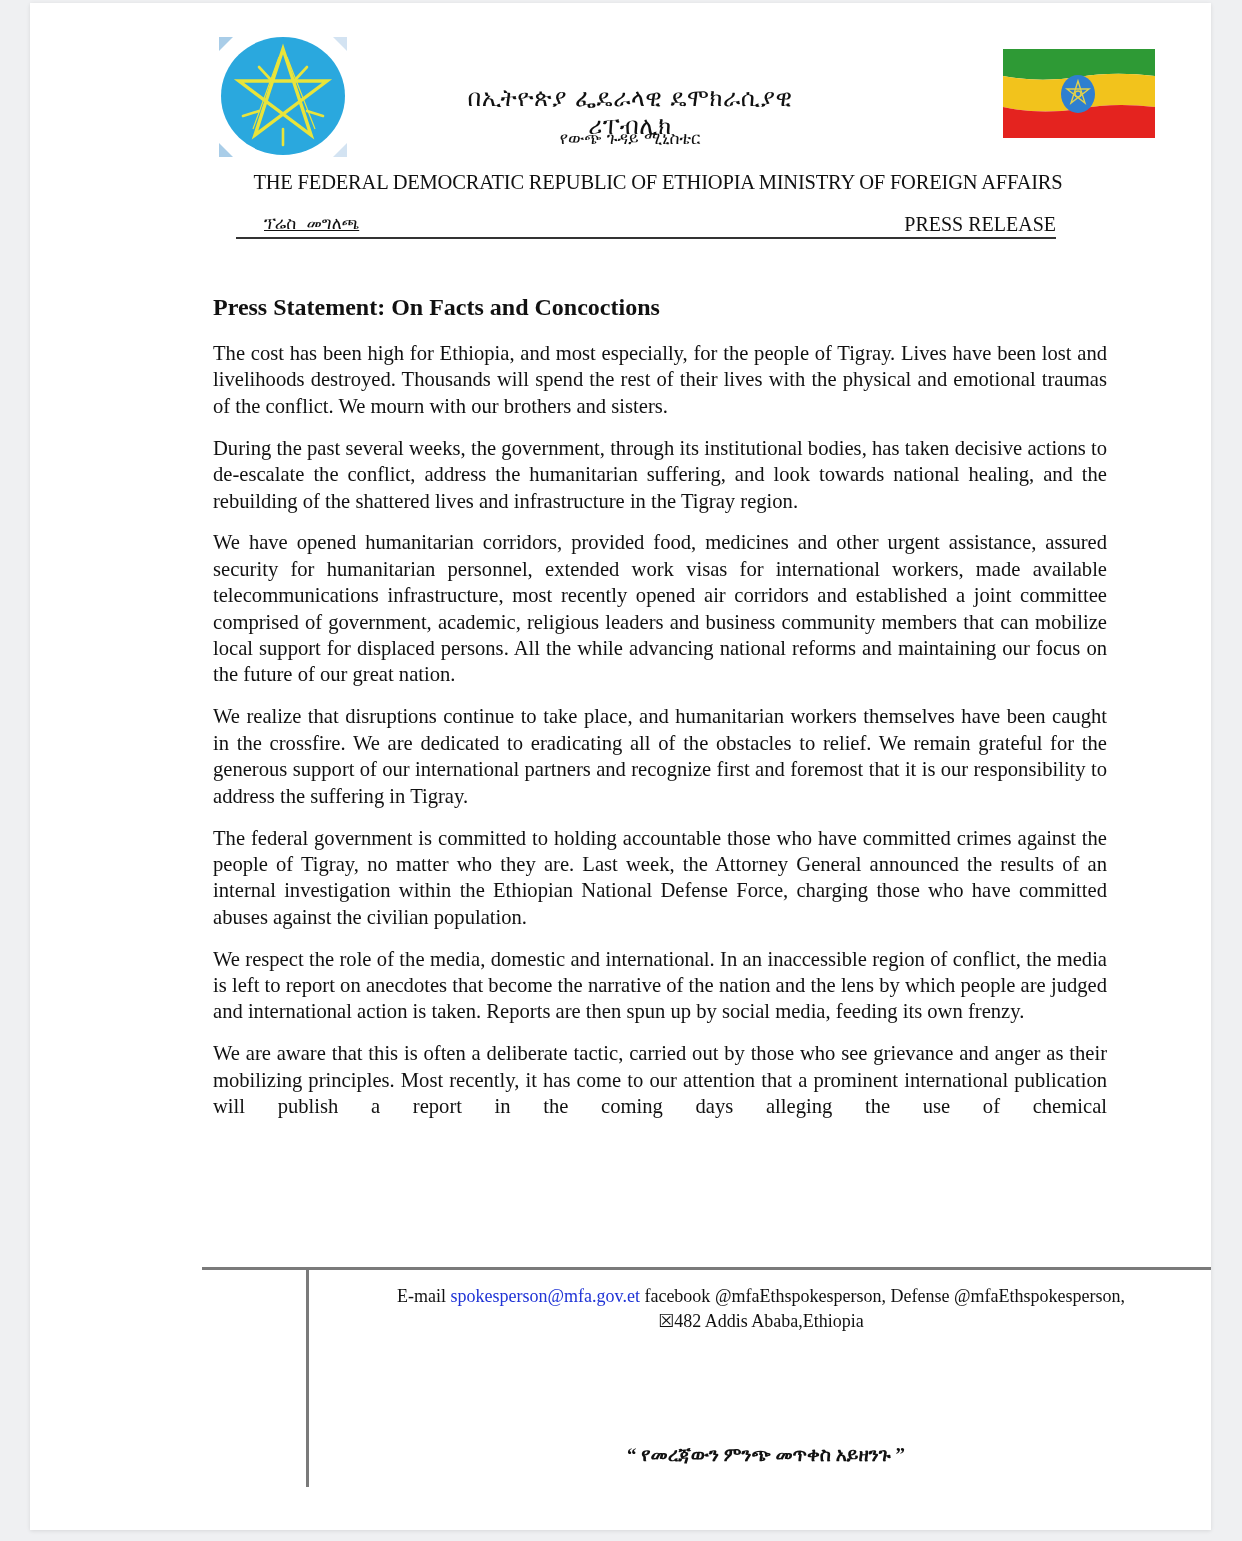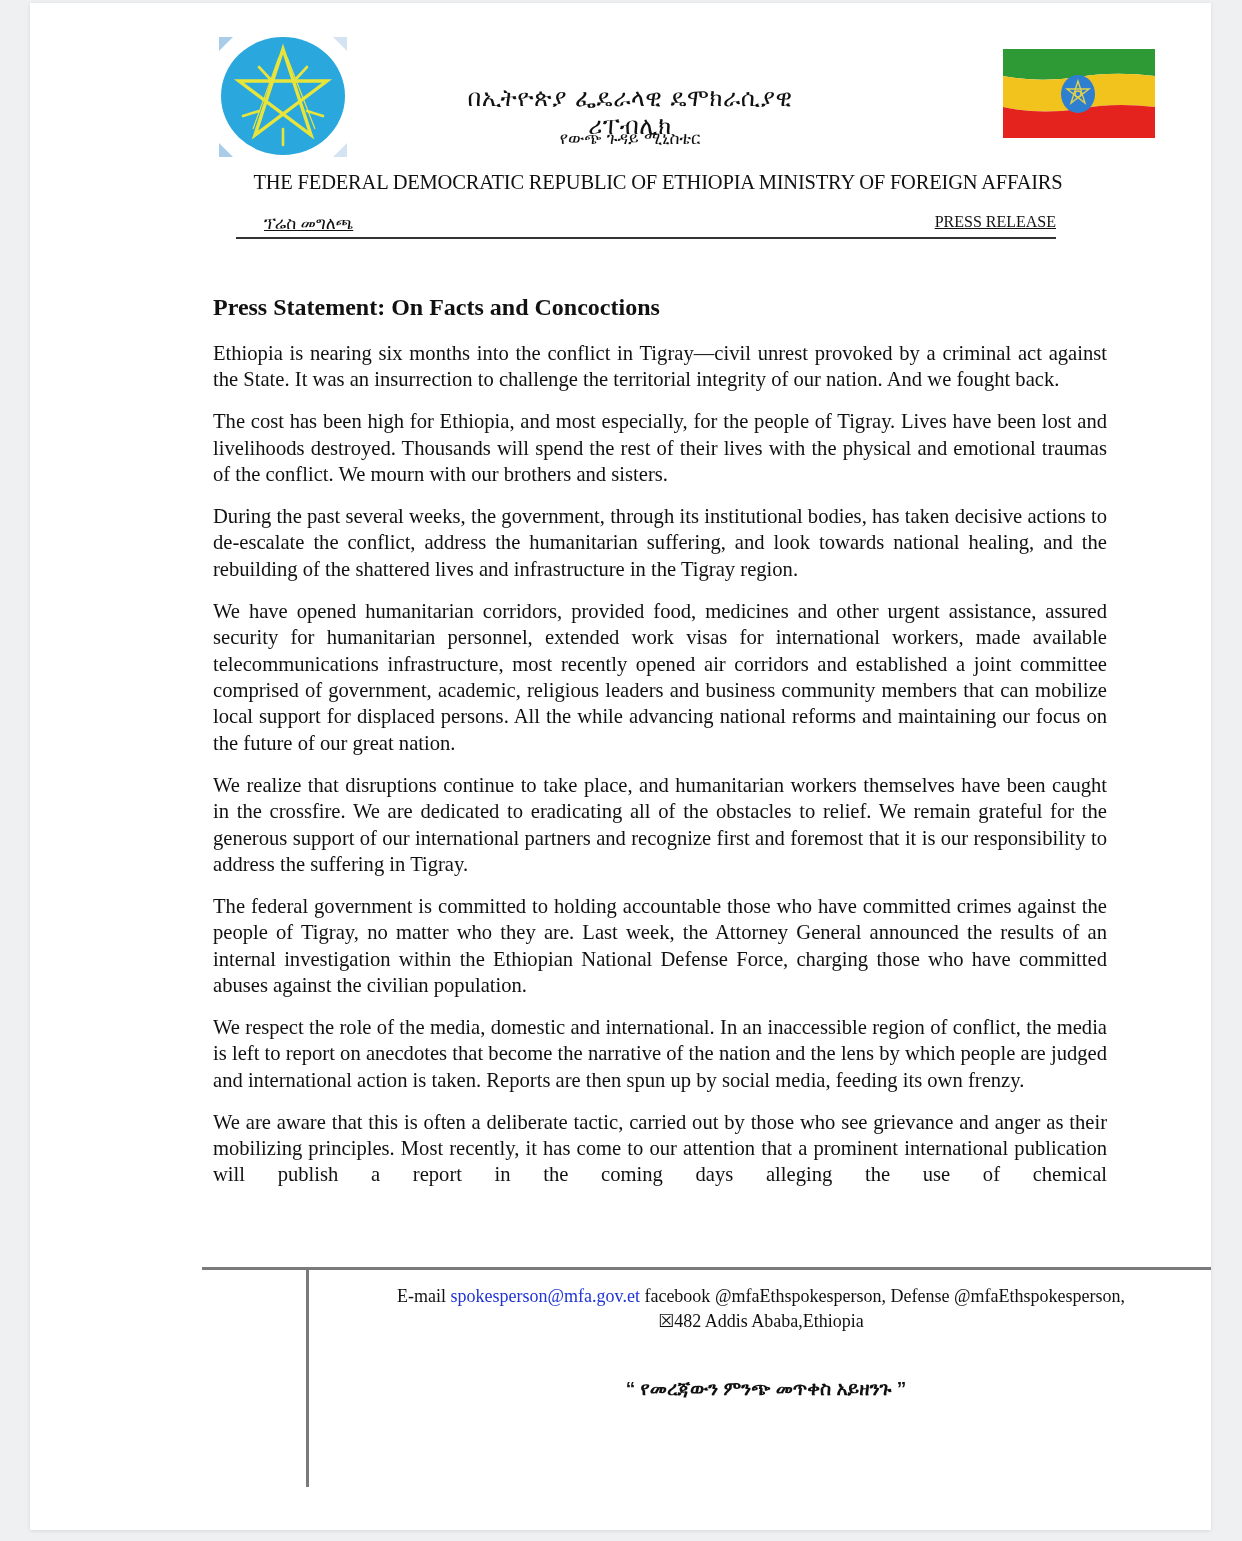--- a/index.html
+++ b/index.html
@@ -46,25 +46,24 @@
   .ministry-en {
     position: absolute; left: 198px; top: 171px; width: 920px;
     text-align: center; font-size: 20.5px; letter-spacing: -0.2px;
   }
   .press-row {
     position: absolute; left: 236px; top: 213px; width: 820px; height: 24px;
     border-bottom: 2px solid #333;
   }
   .press-amh {
     position: absolute; left: 28px; top: 1px; font-size: 17px;
-    font-family: Liberation Serif, serif; text-decoration: underline;
+    font-family: Liberation Mono, monospace; text-decoration: underline;
   }
   .press-en {
-    position: absolute; right: 0; top: 0; font-size: 16px;
-    text-decoration: underline;
+    position: absolute; right: 0; top: 0; font-size: 20px;
   }
   .title {
     position: absolute; left: 213px; top: 294px; width: 894px;
     text-align: left; font-weight: bold; font-size: 24px;
   }
   .body-text {
     position: absolute; left: 213px; top: 340px; width: 894px;
     font-size: 20.6px; line-height: 26.4px;
   }
   .body-text p {
@@ -82,23 +81,23 @@
     position: absolute; left: 306px; top: 1270px; width: 3px; height: 217px;
     background: #7a7a7a;
   }
   .footer-block {
     position: absolute; left: 316px; top: 1284px; width: 890px;
     text-align: center; font-size: 18px; line-height: 25px;
   }
   .footer-block a { color: #1f33d6; }
   .footer-block .yt-url { font-size: 11.5px; font-family: "Liberation Sans", sans-serif; }
   .motto {
-    position: absolute; left: 316px; top: 1378px; width: 900px;
+    position: absolute; left: 316px; top: 1444px; width: 900px;
     text-align: center; font-size: 19px; font-weight: bold;
-    font-family: Liberation Sans, sans-serif;
+    font-family: Liberation Serif, serif;
   }
 </style>
 </head>
 <body>
 
 <div class="page"></div>
 
 <div class="emblem">
   <svg viewBox="0 0 128 120">
     <polygon points="0,0 14,0 0,14" fill="#a9cde8"></polygon>
@@ -140,21 +139,20 @@
 <div class="ministry-en">THE FEDERAL DEMOCRATIC REPUBLIC OF ETHIOPIA MINISTRY OF FOREIGN AFFAIRS</div>
 
 <div class="press-row">
   <span class="press-amh">ፕሬስ መግለጫ</span>
   <span class="press-en">PRESS RELEASE</span>
 </div>
 
 <div class="title">Press Statement: On Facts and Concoctions</div>
 
 <div class="body-text">
-  <p>Ethiopia is nearing six months into the conflict in Tigray—civil unrest provoked by a criminal act against the State. It was an insurrection to challenge the territorial integrity of our nation. And we fought back.</p>
   <p>The cost has been high for Ethiopia, and most especially, for the people of Tigray. Lives have been lost and livelihoods destroyed. Thousands will spend the rest of their lives with the physical and emotional traumas of the conflict. We mourn with our brothers and sisters.</p>
   <p>During the past several weeks, the government, through its institutional bodies, has taken decisive actions to de-escalate the conflict, address the humanitarian suffering, and look towards national healing, and the rebuilding of the shattered lives and infrastructure in the Tigray region.</p>
   <p>We have opened humanitarian corridors, provided food, medicines and other urgent assistance, assured security for humanitarian personnel, extended work visas for international workers, made available telecommunications infrastructure, most recently opened air corridors and established a joint committee comprised of government, academic, religious leaders and business community members that can mobilize local support for displaced persons. All the while advancing national reforms and maintaining our focus on the future of our great nation.</p>
   <p>We realize that disruptions continue to take place, and humanitarian workers themselves have been caught in the crossfire. We are dedicated to eradicating all of the obstacles to relief. We remain grateful for the generous support of our international partners and recognize first and foremost that it is our responsibility to address the suffering in Tigray.</p>
   <p>The federal government is committed to holding accountable those who have committed crimes against the people of Tigray, no matter who they are. Last week, the Attorney General announced the results of an internal investigation within the Ethiopian National Defense Force, charging those who have committed abuses against the civilian population.</p>
   <p>We respect the role of the media, domestic and international. In an inaccessible region of conflict, the media is left to report on anecdotes that become the narrative of the nation and the lens by which people are judged and international action is taken. Reports are then spun up by social media, feeding its own frenzy.</p>
   <p class="cut">We are aware that this is often a deliberate tactic, carried out by those who see grievance and anger as their mobilizing principles. Most recently, it has come to our attention that a prominent international publication will publish a report in the coming days alleging the use of chemical</p>
 </div>
 
 <div class="footer-hline"></div>

